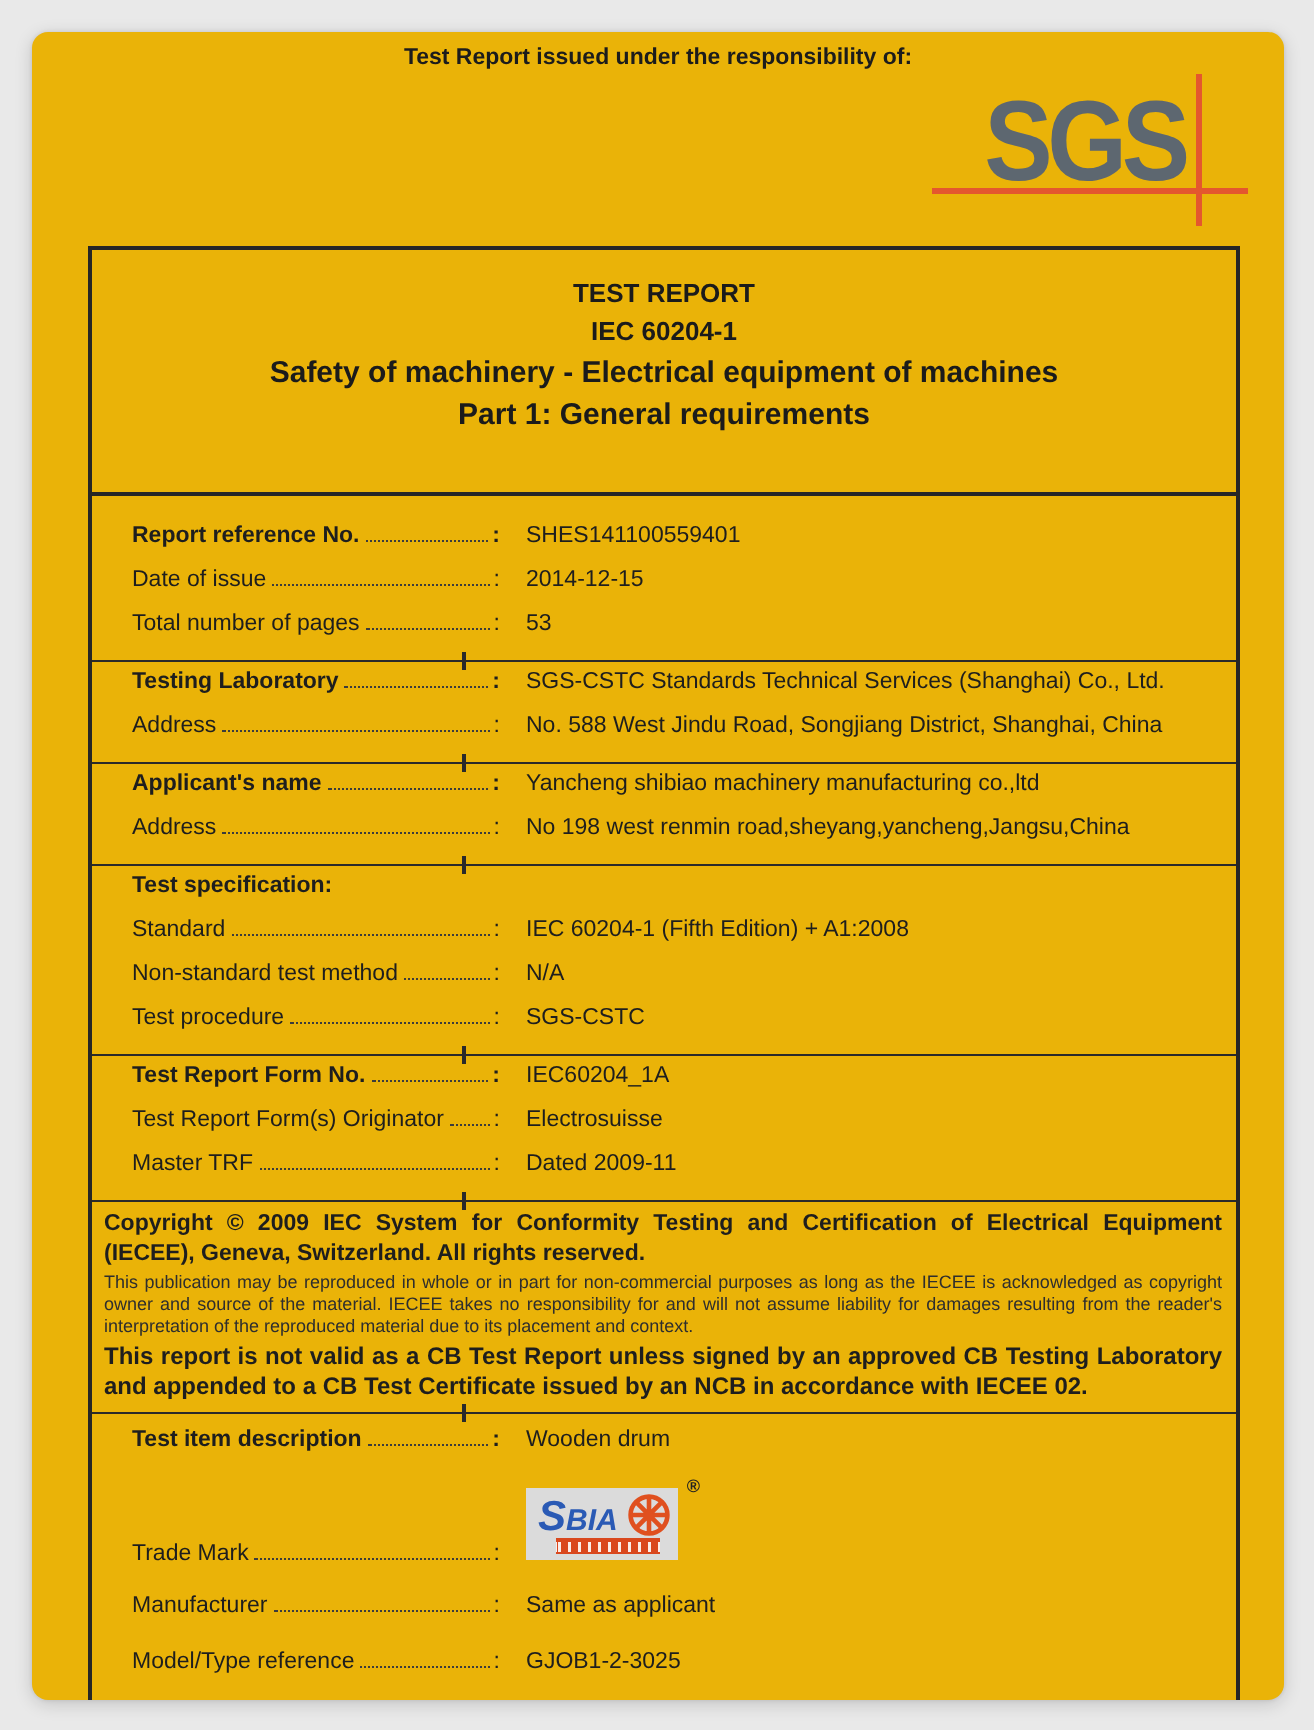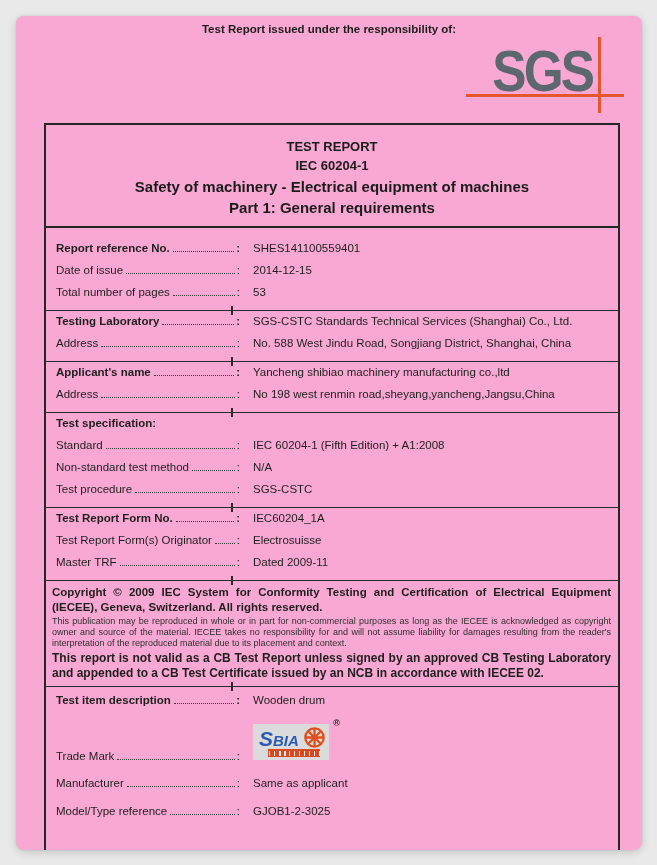--- a/index.html
+++ b/index.html
@@ -1,32 +1,32 @@
 <!DOCTYPE html>
 <html><head>
 <meta charset="utf-8">
 <style>
   html,body{margin:0;padding:0;width:657px;height:865px;overflow:hidden;
     background:#e9e9e9;font-family:"Liberation Sans","DejaVu Sans",sans-serif;}
-  .page{position:absolute;left:16px;top:16px;width:626px;height:834px;background:#f9a8d4;
+  .page{position:absolute;left:16px;top:16px;width:626px;height:834px;background:#eab308;
     border-radius:8px;overflow:hidden;box-shadow:0 2px 9px rgba(0,0,0,.16),0 0 2px rgba(0,0,0,.10);}
   .issuer-line{margin-top:7px;text-align:center;font-size:11.5px;font-weight:bold;color:#1c1c1c;}
   
   .sgs-text{position:absolute;top:27px;right:50px;font-size:57px;line-height:1;font-weight:bold;
     color:#5d6770;letter-spacing:-3px;transform:scaleX(.9);transform-origin:right center;}
   .sgs-hline{position:absolute;top:78px;left:450px;width:158px;height:2.5px;background:#e4572e;}
   .sgs-vline{position:absolute;top:21px;left:582px;width:2.5px;height:76px;background:#e4572e;}
   
   .doc-table{position:absolute;left:28px;top:107px;width:572px;bottom:0;
     border:2px solid #262626;border-bottom:none;color:#1e1e1e;}
   .title-block{border-bottom:2px solid #262626;text-align:center;font-weight:bold;
-    padding:13px 4px 8px 4px;color:#1b1b1b;}
+    padding:13px 4px 28px 4px;color:#1b1b1b;}
   .tline-sm{font-size:13px;line-height:1.45;}
   .tline-lg{font-size:15px;line-height:1.4;}
-  .group{position:relative;padding:3px 6px;border-bottom:1.6px solid #2a2a2a;}
+  .group{position:relative;padding:3px 16px;border-bottom:1.6px solid #2a2a2a;}
   .group.tick::after{content:"";position:absolute;left:185px;bottom:-5px;width:2px;height:9px;background:#2a2a2a;}
   .g-first{padding-top:13px;}
   .g-last{border-bottom:none;padding-top:4px;}
   .row{display:flex;align-items:baseline;min-height:21px;padding:1px 5px 0 4px;font-size:11.5px;}
   .g-last .row{min-height:25px;padding-top:3px;}
   .row-label{flex:0 0 184px;display:flex;align-items:baseline;white-space:nowrap;}
   .row-label::after{content:":";}
   .b{font-weight:bold;}
   .dots{flex:1 1 auto;min-width:8px;border-bottom:1.7px dotted #3c3c3c;margin:0 2px 3px 3px;}
   .row-value{flex:1;padding-left:13px;}

